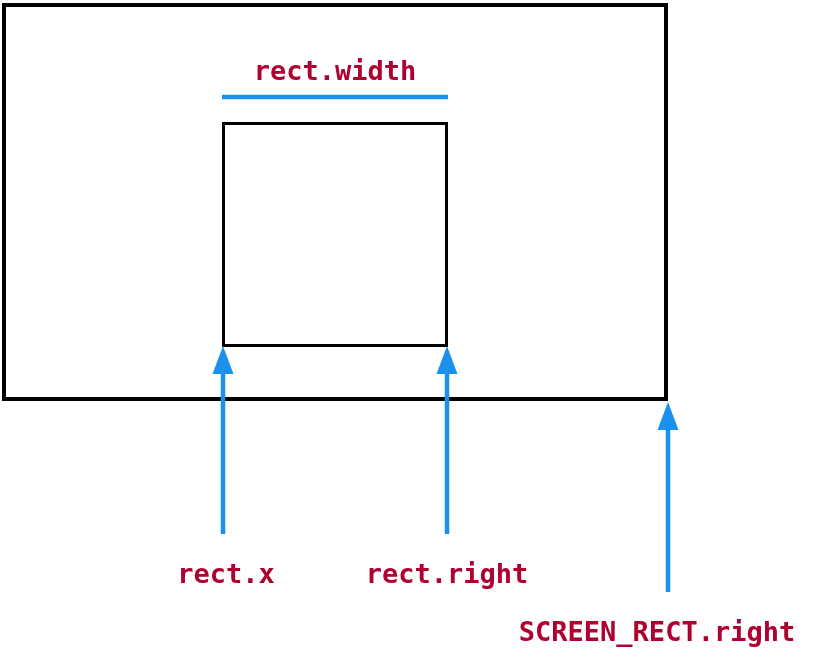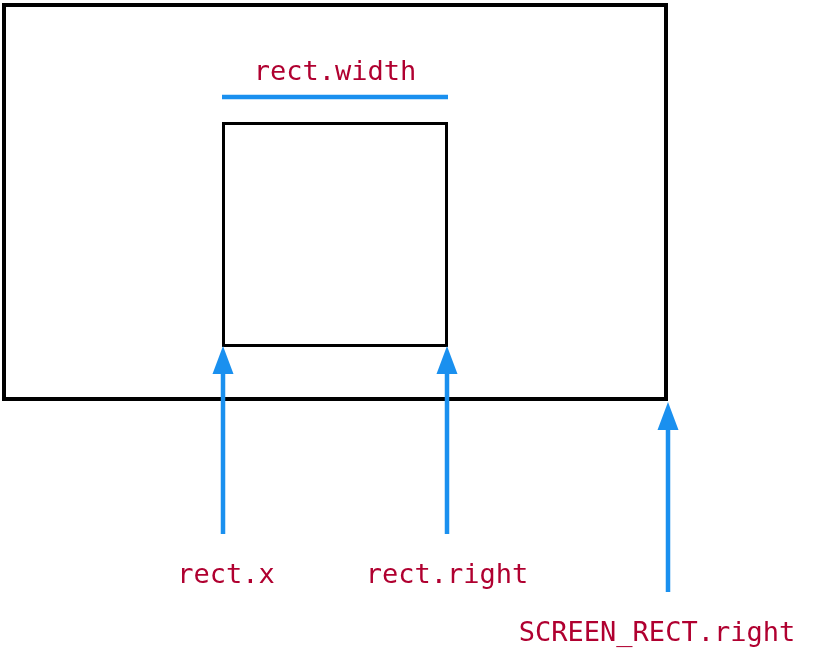--- a/index.html
+++ b/index.html
@@ -12,20 +12,21 @@
     width: 816px;
     height: 668px;
     font-family: "DejaVu Sans Mono", "Liberation Mono", monospace;
     overflow: hidden;
   }
   #diagram-root {
     position: relative;
     width: 816px;
     height: 668px;
     background: #ffffff;
+    font-weight: bold;
   }
   #diagram-svg {
     position: absolute;
     top: 0;
     left: 0;
     width: 816px;
     height: 668px;
     display: block;
   }
   .label-text {

